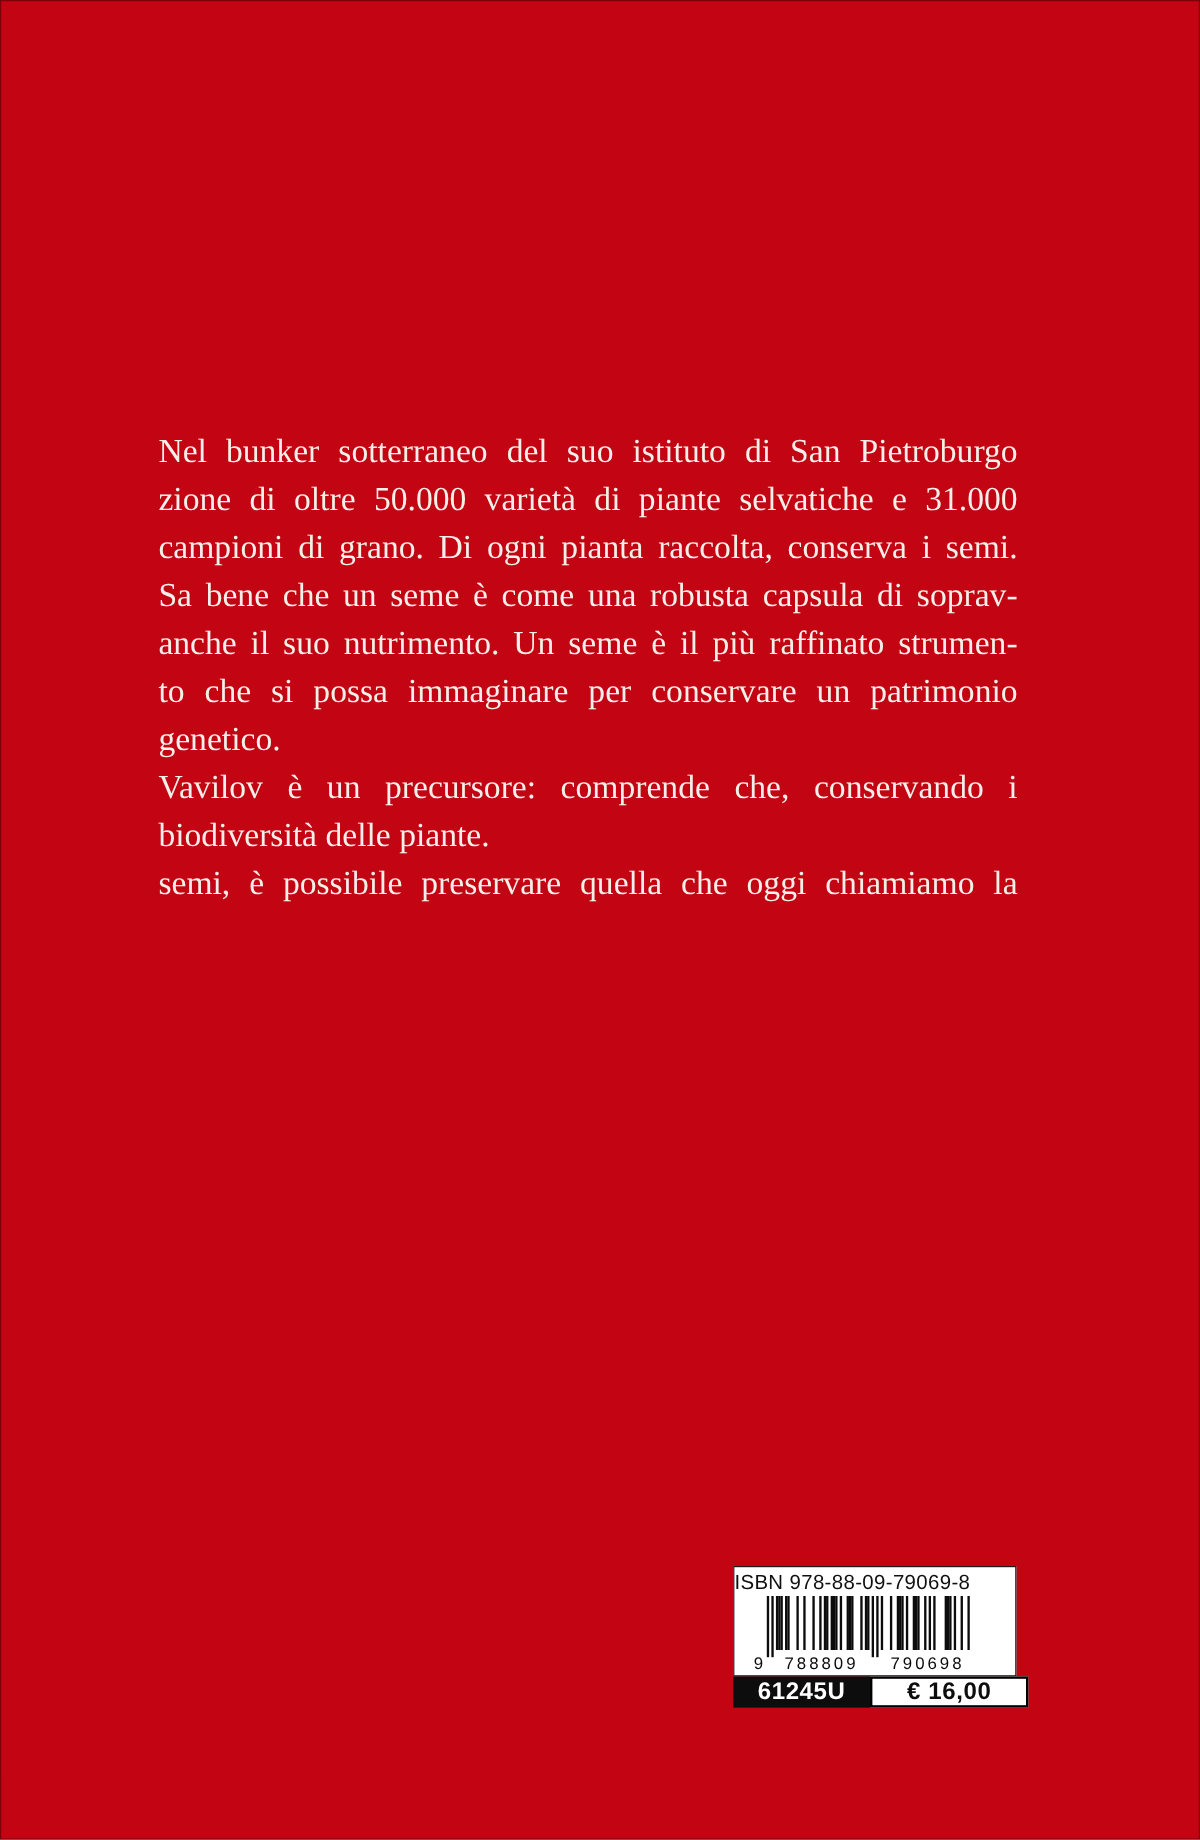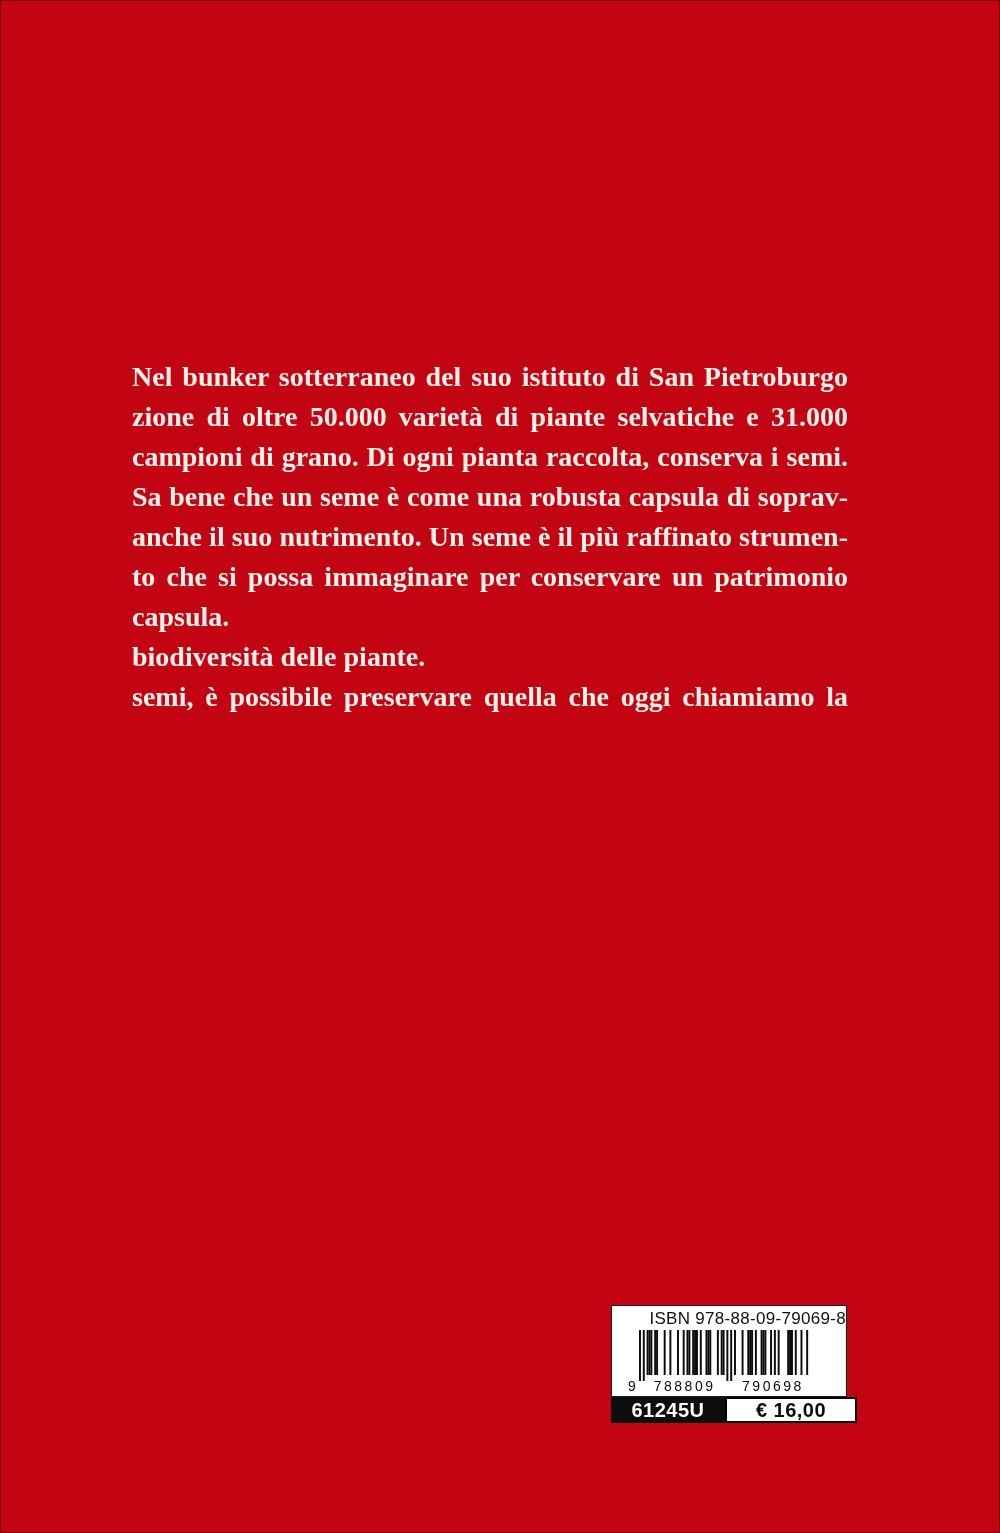--- a/index.html
+++ b/index.html
@@ -13,41 +13,41 @@
   }
   
   .blurb {
     position: absolute;
     left: 132px;
     top: 357px;
     width: 716px;
     font-family: "Liberation Serif", serif;
     font-size: 28px;
     line-height: 40px;
-    font-weight: 700;
+    font-weight: 400;
   }
   .blurb .line { text-align: left; }
   .blurb .line.j {
     text-align: justify;
     text-align-last: justify;
   }
   
   .isbn-box {
     position: absolute;
     left: 611px;
     top: 1305px;
     width: 236px;
   }
   .isbn-top {
     box-sizing: border-box;
     width: 236px;
     height: 92px;
     background: #ffffff;
     border: 1px solid #1c1c1c;
-    text-align: right;
+    text-align: left;
     overflow: hidden;
   }
   .isbn-label {
     font-family: "Liberation Sans", sans-serif;
     font-size: 17px;
     line-height: 21px;
     padding-top: 2px;
     color: #101010;
     letter-spacing: 0.3px;
     white-space: nowrap;
@@ -88,21 +88,22 @@
 
 <div class="page" style="background: rgb(194, 4, 19);">
 
   <div class="blurb" style="color: rgb(244, 239, 232);">
       <div class="line j">Nel bunker sotterraneo del suo istituto di San Pietroburgo</div>
       <div class="line j">zione di oltre 50.000 varietà di piante selvatiche e 31.000</div>
       <div class="line j">campioni di grano. Di ogni pianta raccolta, conserva i semi.</div>
       <div class="line j">Sa bene che un seme è come una robusta capsula di soprav-</div>
       <div class="line j">anche il suo nutrimento. Un seme è il più raffinato strumen-</div>
       <div class="line j">to che si possa immaginare per conservare un patrimonio</div>
-      <div class="line">capsula.</div>
+      <div class="line">genetico.</div>
+      <div class="line j">Vavilov è un precursore: comprende che, conservando i</div>
       <div class="line">biodiversità delle piante.</div>
       <div class="line j">semi, è possibile preservare quella che oggi chiamiamo la</div>
     </div>
 
   <div class="isbn-box">
     <div class="isbn-top">
       <div class="isbn-label">ISBN 978-88-09-79069-8</div>
       <svg class="barcode-svg" width="206" height="64" viewBox="0 0 206 64" xmlns="http://www.w3.org/2000/svg">
           <rect x="13.00" y="1" width="1.95" height="51" fill="#0c0c0c"></rect>
           <rect x="16.80" y="1" width="1.95" height="51" fill="#0c0c0c"></rect>

